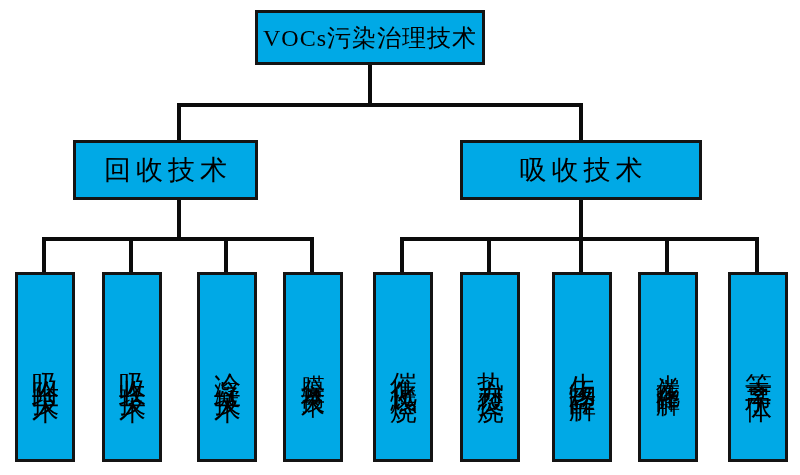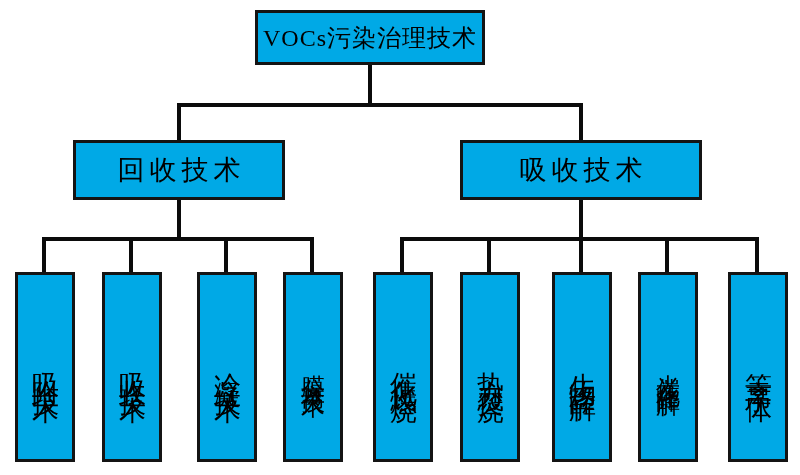--- a/index.html
+++ b/index.html
@@ -78,21 +78,21 @@
   <div class="line" style="left:400px; top:237px; width:4px;   height:38px;"></div>
   <div class="line" style="left:487px; top:237px; width:4px;   height:38px;"></div>
   <div class="line" style="left:579px; top:237px; width:4px;   height:38px;"></div>
   <div class="line" style="left:665px; top:237px; width:4px;   height:38px;"></div>
   <div class="line" style="left:755px; top:237px; width:4px;   height:38px;"></div>
 
   <div class="box root-box" style="left:255px; top:10px; width:230px; height:55px;">
     <span>VOCs污染治理技术</span>
   </div>
 
-  <div class="box branch-box" style="left:73px; top:140px; width:212px; height:60px;">
+  <div class="box branch-box" style="left:73px; top:140px; width:185px; height:60px;">
     <span>回收技术</span>
   </div>
 
   <div class="box branch-box" style="left:460px; top:140px; width:242px; height:60px;">
     <span>吸收技术</span>
   </div>
 
   <div class="box leaf-box" style="left:15px; top:272px; width:60px; height:190px;">
     <span class="vtext">吸附技术</span>
   </div>

